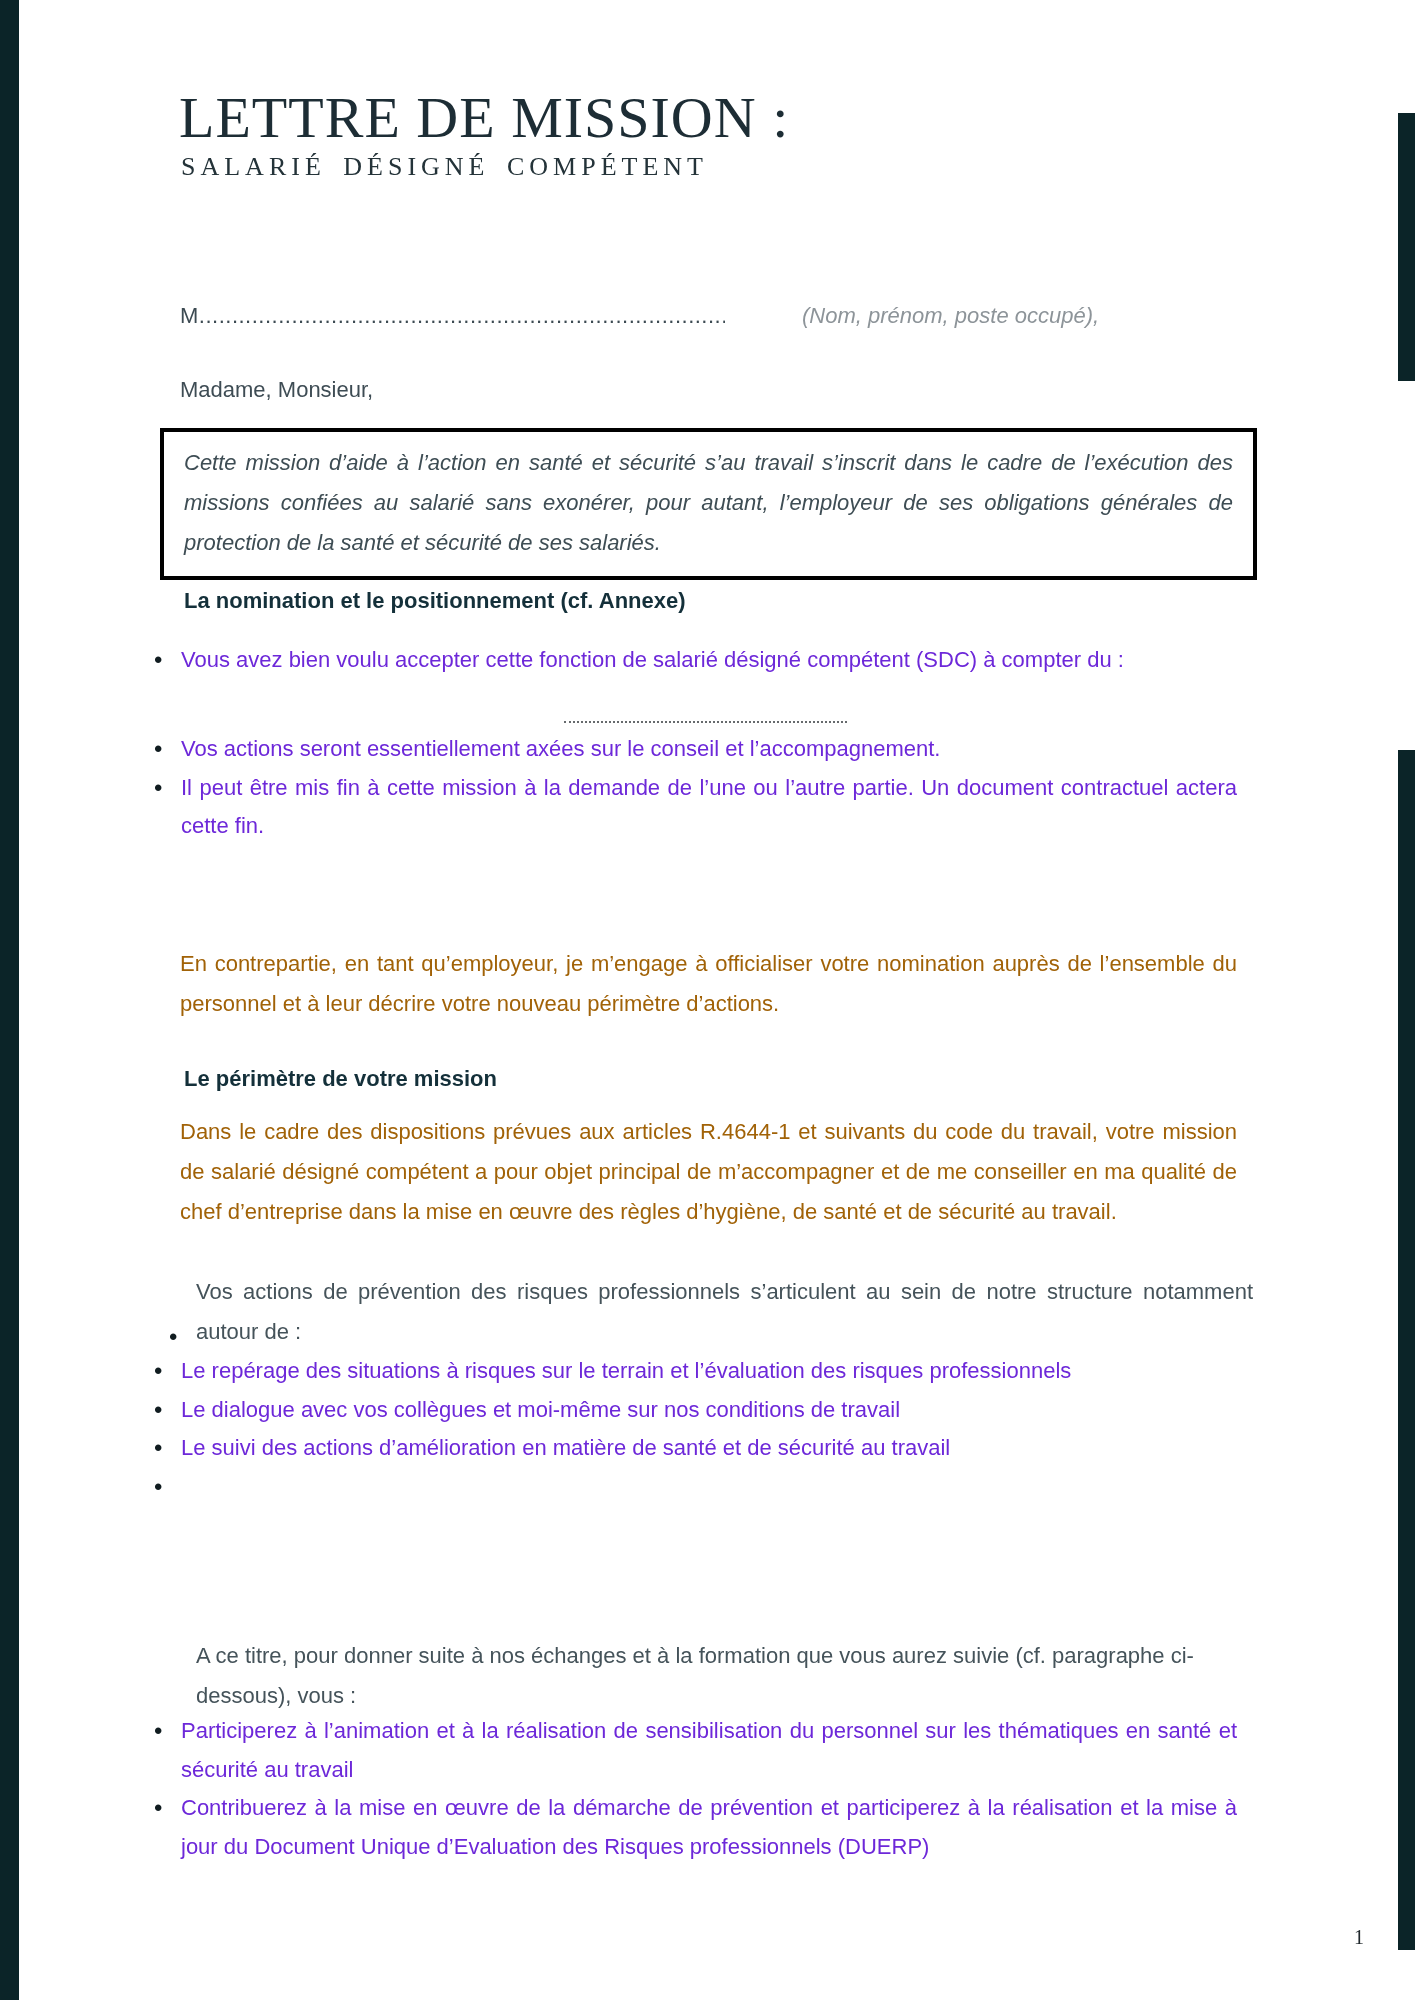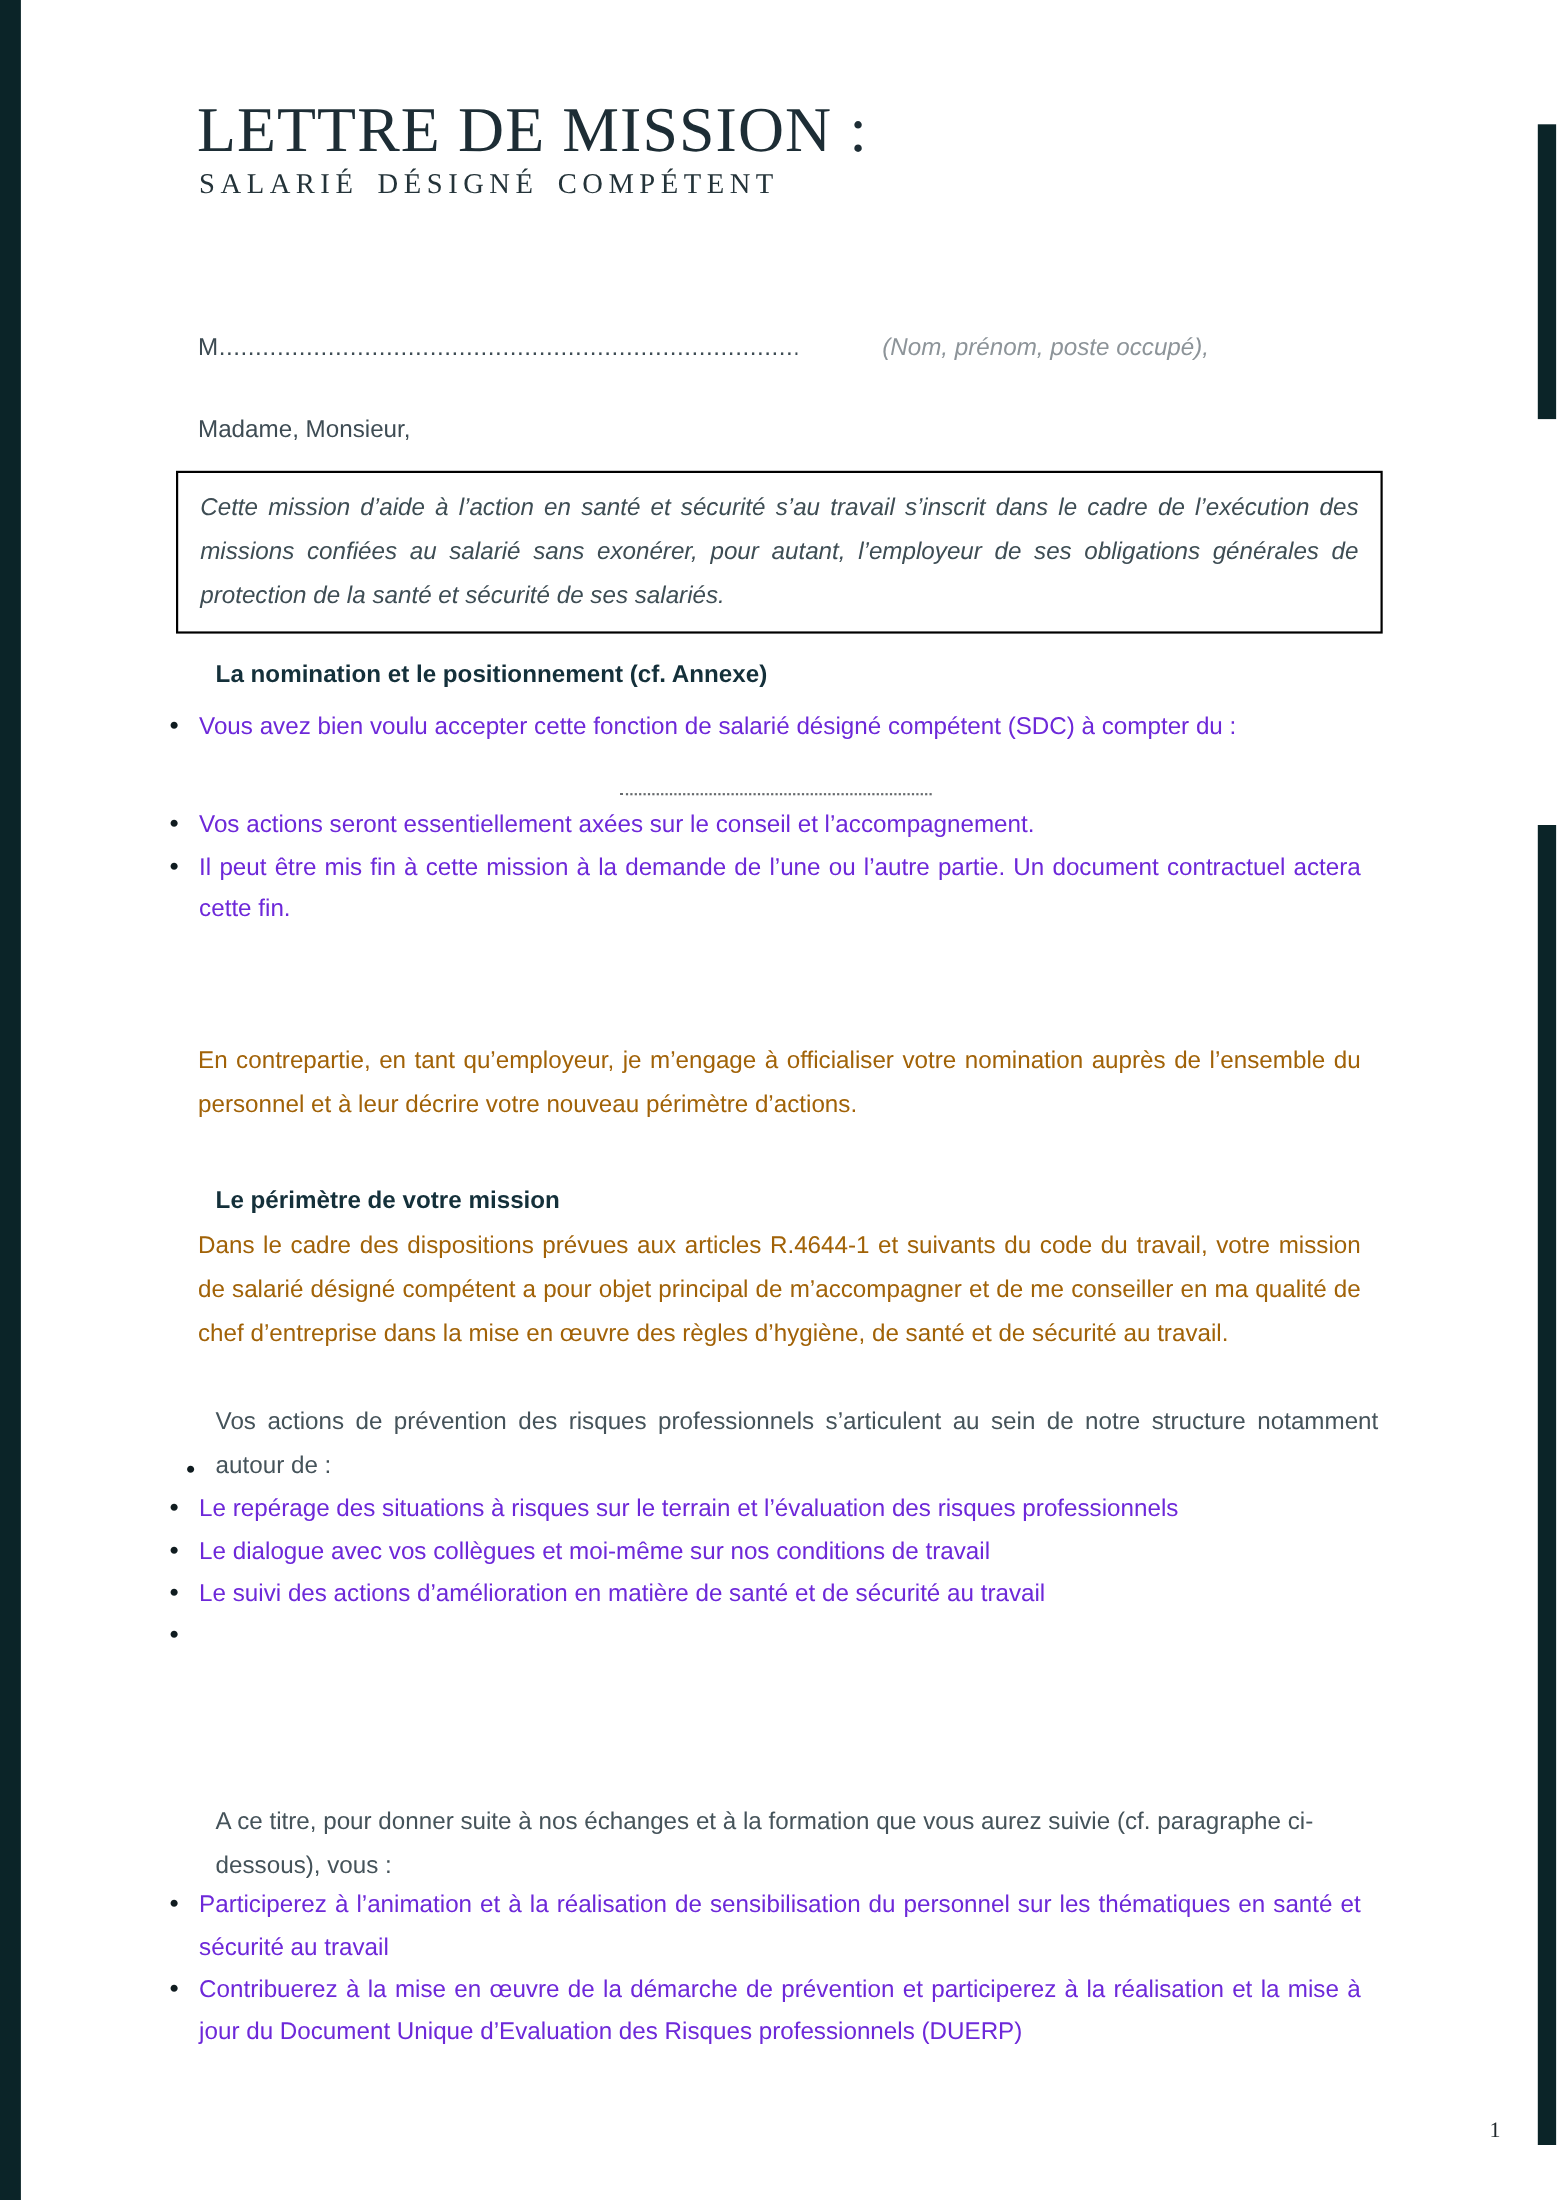--- a/index.html
+++ b/index.html
@@ -46,31 +46,31 @@
     font-style:italic;color:#8d9499;white-space:nowrap;
   }
 
   .salutation{
     position:absolute;left:180px;top:370px;margin:0;
     font-size:22px;line-height:40px;color:#3e4c54;
   }
 
   .notice-box{
     position:absolute;left:160px;top:428px;width:1097px;
-    border:2px solid #000000;box-sizing:border-box;
+    border:4px solid #000000;box-sizing:border-box;
     padding:11px 20px 13px 20px;background:#ffffff;
   }
   .notice-text{
     margin:0;font-size:22px;line-height:40px;
     font-style:italic;color:#3e4d54;
     text-align:justify;
   }
 
   .h-sec{
-    position:absolute;left:180px;margin:16px;
+    position:absolute;left:180px;margin:4px;
     font-size:22px;line-height:30px;font-weight:700;color:#14303a;
     white-space:nowrap;
   }
   .h-nomination{top:582px;}
   .h-perimetre{top:1060px;}
 
   .para{
     position:absolute;left:180px;width:1057px;margin:0;
     font-size:22px;line-height:40px;text-align:justify;color:#a16207;
   }

